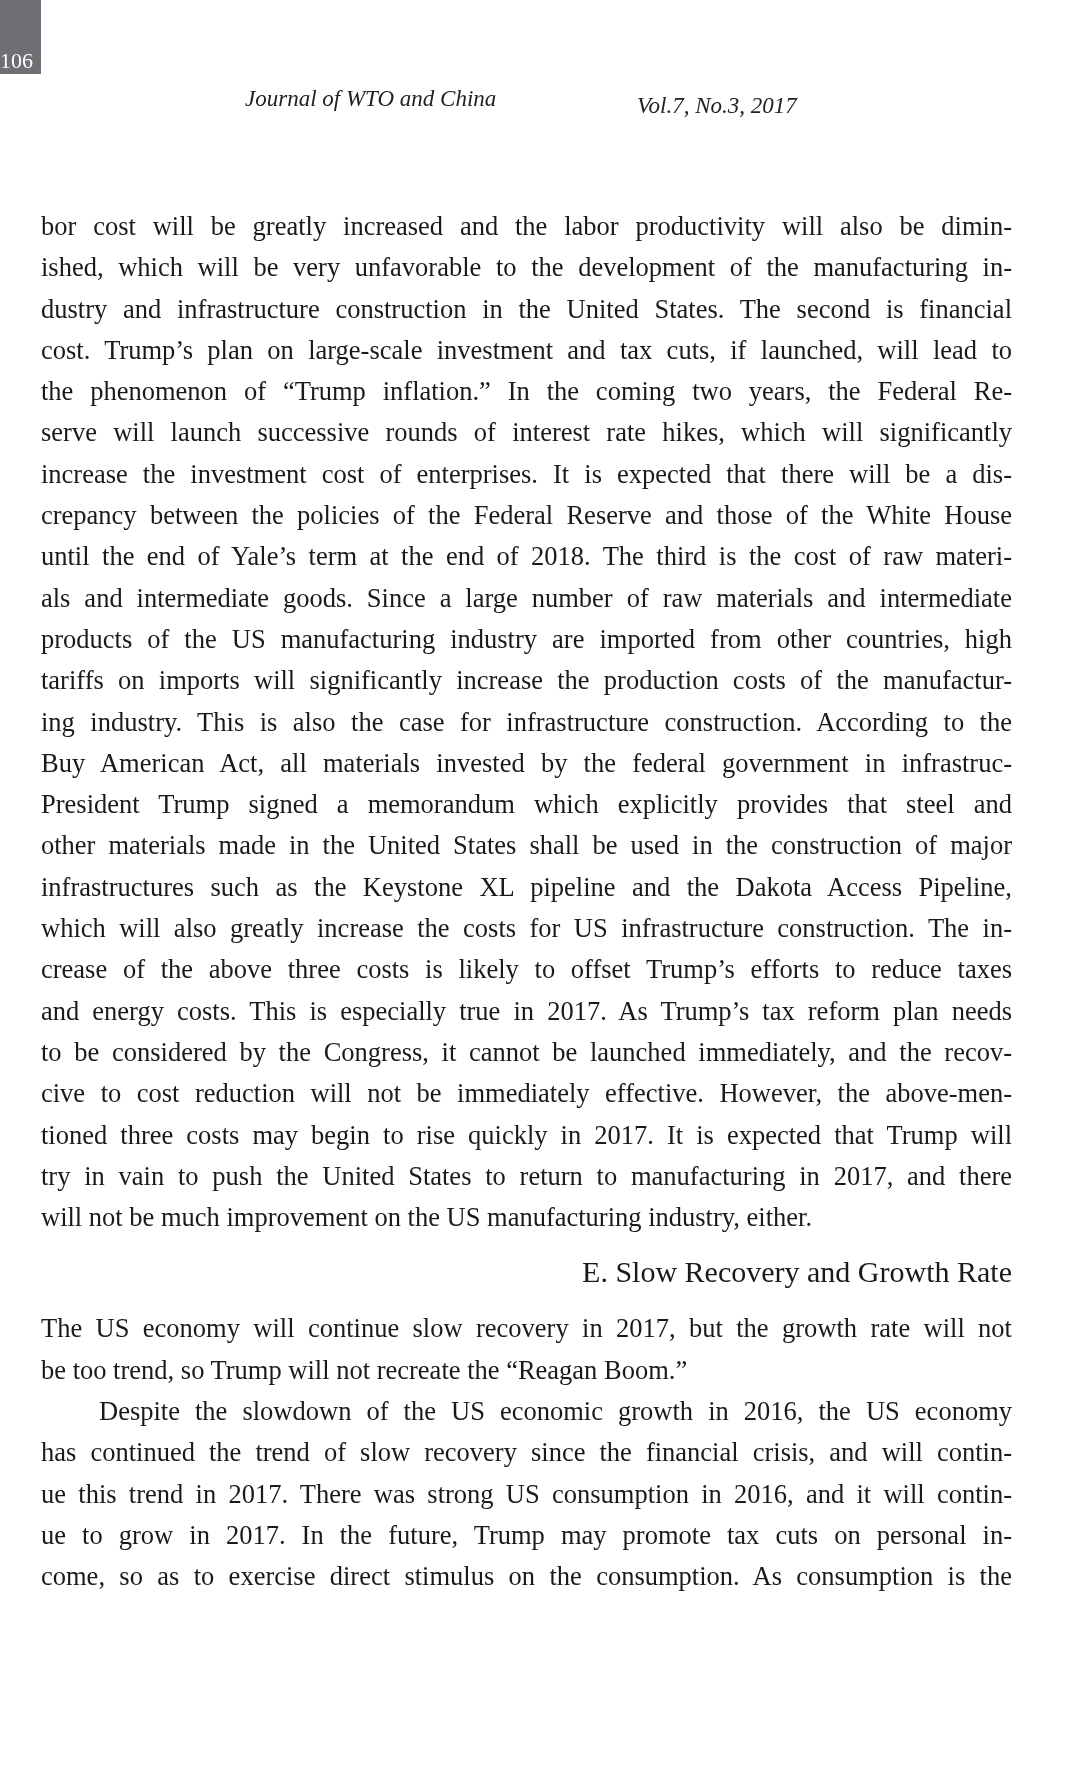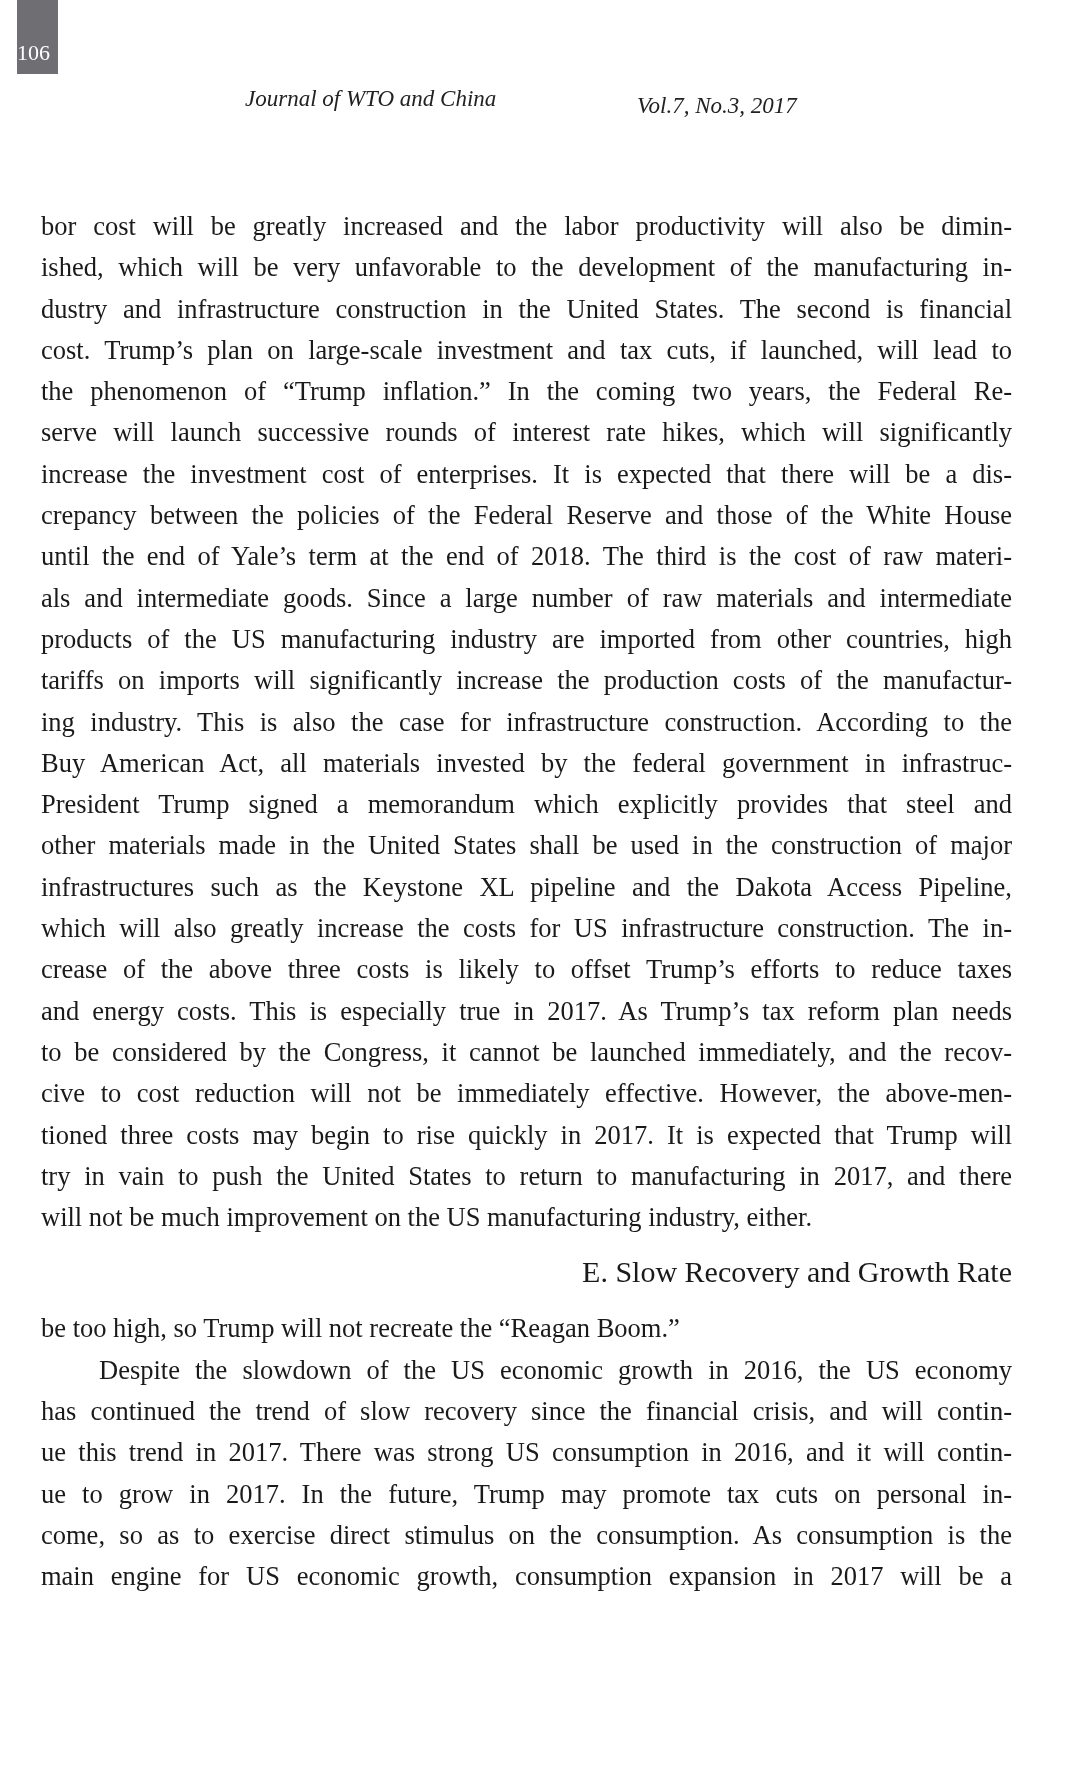--- a/index.html
+++ b/index.html
@@ -1,20 +1,20 @@
 <!DOCTYPE html>
 <html><head>
 <meta charset="utf-8">
 <style>
   html, body { margin: 0; padding: 0; background: #ffffff; }
   body { width: 1080px; height: 1772px; position: relative; overflow: hidden;
          font-family: "Liberation Serif", "DejaVu Serif", serif; color: #1a1a1a; }
-  .page-tab { position: absolute; left: 17px; top: 0; width: 41px; height: 74px; background: #6e6e73;
+  .page-tab { position: absolute; left: 0; top: 0; width: 41px; height: 74px; background: #6e6e73;
               color: #ffffff; font-size: 22px; display: flex; align-items: flex-end; justify-content: flex-start;
-              padding-bottom: 8px; box-sizing: border-box; overflow: hidden; }
+              box-sizing: border-box; overflow: hidden; }
   .page-tab span { margin-right: 8px; white-space: nowrap; }
   .running-header { position: absolute; top: 86px; left: 0; width: 1080px; font-style: italic; font-size: 23px; color: #222; }
   .running-header .journal { position: absolute; left: 245px; font-family: Liberation Serif, serif; }
   .running-header .vol { position: absolute; left: 637px; margin-top: 7px; }
   .body-text { position: absolute; left: 41px; width: 971px; top: 206px; }
   .line { font-size: 26.5px; line-height: 41.3px; height: 41.3px; text-align: justify; text-align-last: justify; white-space: nowrap; overflow: visible; }
   .line.last { text-align-last: left; }
   .line.indent { padding-left: 58px; }
   .section-heading { font-size: 30px; text-align: right; height: 60px; line-height: 60px; margin-top: 4px; margin-bottom: 6px; }
 </style>
@@ -53,23 +53,23 @@
       <div class="line">crease of the above three costs is likely to offset Trump’s efforts to reduce taxes</div>
       <div class="line">and energy costs. This is especially true in 2017. As Trump’s tax reform plan needs</div>
       <div class="line">to be considered by the Congress, it cannot be launched immediately, and the recov-</div>
       <div class="line">cive to cost reduction will not be immediately effective. However, the above-men-</div>
       <div class="line">tioned three costs may begin to rise quickly in 2017. It is expected that Trump will</div>
       <div class="line">try in vain to push the United States to return to manufacturing in 2017, and there</div>
       <div class="line last">will not be much improvement on the US manufacturing industry, either.</div>
     </div>
   <div class="section-heading">E. Slow Recovery and Growth Rate</div>
   <div id="p2">
-      <div class="line last">be too high, so Trump will not recreate the “Reagan Boom.”</div>
+      <div class="line">The US economy will continue slow recovery in 2017, but the growth rate will not</div>
+      <div class="line last">be too trend, so Trump will not recreate the “Reagan Boom.”</div>
     </div>
   <div id="p3">
       <div class="line indent">Despite the slowdown of the US economic growth in 2016, the US economy</div>
       <div class="line">has continued the trend of slow recovery since the financial crisis, and will contin-</div>
       <div class="line">ue this trend in 2017. There was strong US consumption in 2016, and it will contin-</div>
       <div class="line">ue to grow in 2017. In the future, Trump may promote tax cuts on personal in-</div>
       <div class="line">come, so as to exercise direct stimulus on the consumption. As consumption is the</div>
-      <div class="line">main engine for US economic growth, consumption expansion in 2017 will be a</div>
     </div>
 </div>
 
 </body></html>

